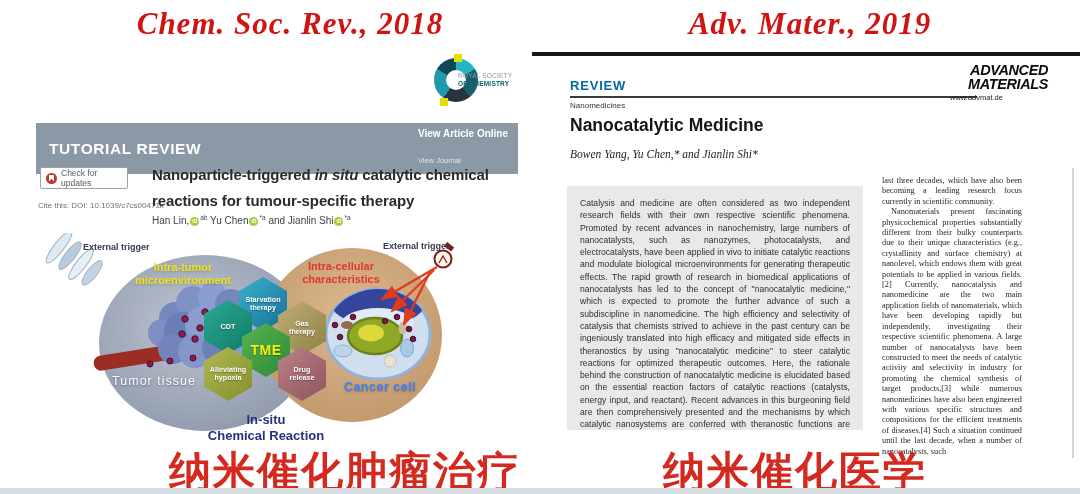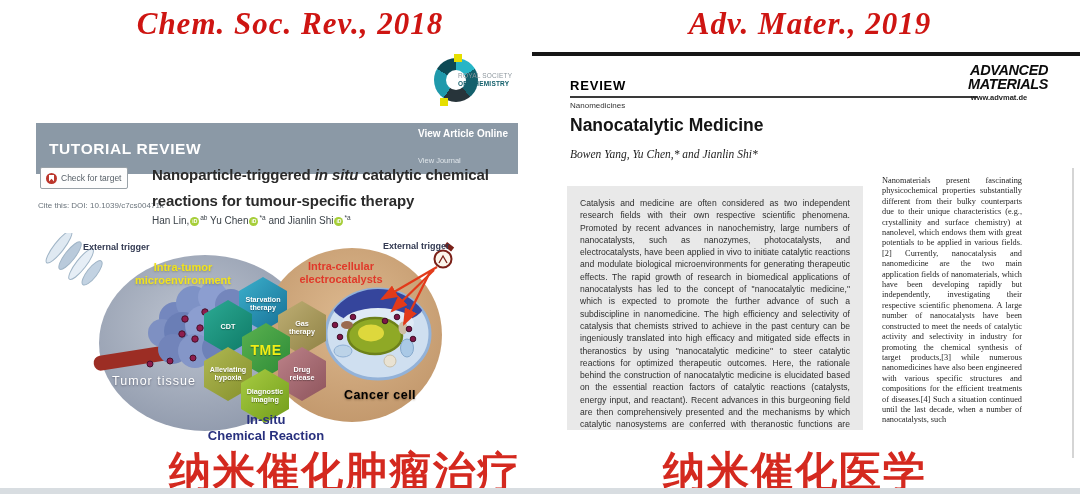--- a/index.html
+++ b/index.html
@@ -72,36 +72,36 @@
   .fig-label { position:absolute; text-align:center; white-space:pre-line; }
   .ext-trigger { font-size:9px; font-weight:bold; color:#333a52; }
   .ext-left  { left:48px;  top:9px; }
   .ext-right { left:348px; top:8px; }
   .intra-tumor { left:98px; top:28px; width:100px; font-size:11px; font-weight:bold; color:#f0e21e;
                  line-height:13px; text-shadow:0 1px 2px rgba(90,90,40,.4); }
   .intra-cell  { left:258px; top:27px; width:96px; font-size:11px; font-weight:bold; color:#e0392a;
                  line-height:13px; }
   .tissue-label { left:71px; top:141px; width:96px; font-size:12.5px; font-weight:normal; color:#fff;
                   letter-spacing:1px; text-shadow:0 1px 2px rgba(40,40,60,.5); }
-  .cell-label   { left:307px; top:155px; width:76px; font-size:12.5px; font-weight:bold; color:#000000;
+  .cell-label   { left:307px; top:147px; width:76px; font-size:12.5px; font-weight:bold; color:#3b82f6;
                   letter-spacing:.5px; text-shadow:0 1px 2px rgba(90,60,30,.5); }
   .insitu-label { left:161px; top:179px; width:140px; font-size:13px; font-weight:bold; color:#28307e;
                   line-height:15.5px; }
 
   
   .am-topbar { position:absolute; left:532px; top:52px; width:548px; height:4px; background:#161616; }
-  .am-review { position:absolute; left:570px; top:78px; font-size:13px; font-weight:800; color:#000000;
+  .am-review { position:absolute; left:570px; top:78px; font-size:13px; font-weight:800; color:#0369a1;
                letter-spacing:.8px; }
   .am-rule { position:absolute; left:570px; top:96px; width:407px; height:1.5px; background:#3a3a3a; }
   .am-topic { position:absolute; left:570px; top:101px; font-size:8px; color:#333; }
   .am-logo { position:absolute; left:950px; top:64px; width:98px; text-align:right;
              font-style:italic; font-weight:900; font-size:14.5px; line-height:12.5px; color:#0c0c0c;
              letter-spacing:-.4px; transform:scaleY(1.05); }
-  .am-site { position:absolute; left:950px; top:93px; width:98px; text-align:center; font-size:7.5px;
-             color:#222; font-weight:bold; }
+  .am-site { position:absolute; left:950px; top:93px; width:98px; text-align:left; font-size:7.5px;
+             color:#222; font-weight:normal; }
   .am-title { position:absolute; left:570px; top:115px; font-size:17.5px; font-weight:bold; color:#141414; }
   .am-authors { position:absolute; left:570px; top:148px; font-size:11.5px; font-style:italic;
                 font-family:Liberation Serif, serif; color:#1c1c1c; }
   .am-abstract { position:absolute; left:567px; top:186px; width:296px; height:244px; background:#e9e9e9;
                  padding:11px 13px; font-size:8.6px; line-height:12.3px; text-align:justify; color:#2e2e2e;
                  overflow:hidden; }
   .am-column { position:absolute; left:882px; top:176px; width:140px; height:281px; overflow:hidden;
                font-family:"Liberation Serif", serif; font-size:8.3px; line-height:10.4px;
                text-align:justify; color:#1f1f1f; }
   .am-column p + p { text-indent:9px; }
@@ -133,21 +133,21 @@
   <div class="banner">
     <div class="banner-type">TUTORIAL REVIEW</div>
     <div class="banner-links">
       <div class="banner-vao">View Article Online</div>
       <div class="banner-vj">View Journal</div>
     </div>
   </div>
 
   <div class="check-btn">
     <span class="crossmark"></span>
-    <span class="check-label">Check for target</span>
+    <span class="check-label">Check for updates</span>
   </div>
   <div class="cite-this">Cite this: DOI: 10.1039/c7cs00471k</div>
 
   <div class="paper-title"><span>Nanoparticle-triggered </span><i>in situ</i><span> catalytic chemical reactions for tumour-specific therapy</span></div>
 
   <div class="authors"><span>Han Lin,</span><span class="orcid">iD</span><sup>ab</sup><span> Yu Chen</span><span class="orcid">iD</span><sup>*a</sup><span> and Jianlin Shi</span><span class="orcid">iD</span><sup>*a</sup></div>
 
   <div class="figure">
     <svg class="fig-svg" width="480" height="215" viewBox="0 0 480 215">
       <defs>
@@ -263,47 +263,44 @@
         <span>TME</span>
       </div>
     <div class="hex hex-hypoxia">
         <span>Alleviating
 hypoxia</span>
       </div>
     <div class="hex hex-drug">
         <span>Drug
 release</span>
       </div>
-    <div class="hex hex-diagnostic">
-        <span>Diagnostic
-imaging</span>
-      </div>
 
     <div class="fig-label ext-trigger ext-left">External trigger</div>
     <div class="fig-label ext-trigger ext-right">External trigger</div>
     <div class="fig-label intra-tumor">Intra-tumor
 microenvironment</div>
     <div class="fig-label intra-cell">Intra-cellular
-electrocatalysts</div>
+characteristics</div>
     <div class="fig-label tissue-label">Tumor tissue</div>
     <div class="fig-label cell-label">Cancer cell</div>
     <div class="fig-label insitu-label">In-situ
 Chemical Reaction</div>
   </div>
 
   <div class="am-topbar"></div>
   <div class="am-review">REVIEW</div>
   <div class="am-rule"></div>
   <div class="am-topic">Nanomedicines</div>
   <div class="am-logo"><span>ADVANCED</span><br><span>MATERIALS</span></div>
   <div class="am-site">www.advmat.de</div>
   <div class="am-title">Nanocatalytic Medicine</div>
   <div class="am-authors">Bowen Yang, Yu Chen,* and Jianlin Shi*</div>
   <div class="am-abstract">Catalysis and medicine are often considered as two independent research fields with their own respective scientific phenomena. Promoted by recent advances in nanochemistry, large numbers of nanocatalysts, such as nanozymes, photocatalysts, and electrocatalysts, have been applied in vivo to initiate catalytic reactions and modulate biological microenvironments for generating therapeutic effects. The rapid growth of research in biomedical applications of nanocatalysts has led to the concept of "nanocatalytic medicine," which is expected to promote the further advance of such a subdiscipline in nanomedicine. The high efficiency and selectivity of catalysis that chemists strived to achieve in the past century can be ingeniously translated into high efficacy and mitigated side effects in theranostics by using "nanocatalytic medicine" to steer catalytic reactions for optimized therapeutic outcomes. Here, the rationale behind the construction of nanocatalytic medicine is elucidated based on the essential reaction factors of catalytic reactions (catalysts, energy input, and reactant). Recent advances in this burgeoning field are then comprehensively presented and the mechanisms by which catalytic nanosystems are conferred with theranostic functions are discussed in detail. It is believed that such an emerging catalytic therapeutic modality will play a more important role in the field of nanomedicine.</div>
   <div class="am-column">
+    <p>last three decades, which have also been becoming a leading research focus currently in scientific community.</p>
     <p>Nanomaterials present fascinating physicochemical properties substantially different from their bulky counterparts due to their unique characteristics (e.g., crystallinity and surface chemistry) at nanolevel, which endows them with great potentials to be applied in various fields.[2] Currently, nanocatalysis and nanomedicine are the two main application fields of nanomaterials, which have been developing rapidly but independently, investigating their respective scientific phenomena. A large number of nanocatalysts have been constructed to meet the needs of catalytic activity and selectivity in industry for promoting the chemical synthesis of target products,[3] while numerous nanomedicines have also been engineered with various specific structures and compositions for the efficient treatments of diseases.[4] Such a situation continued until the last decade, when a number of nanocatalysts, such</p>
   </div>
   <div class="page-edge"></div>
 
   <div class="cn-caption cn-left">纳米催化肿瘤治疗</div>
   <div class="cn-caption cn-right">纳米催化医学</div>
   <div class="bottom-strip"></div>
 
 </div>
 

